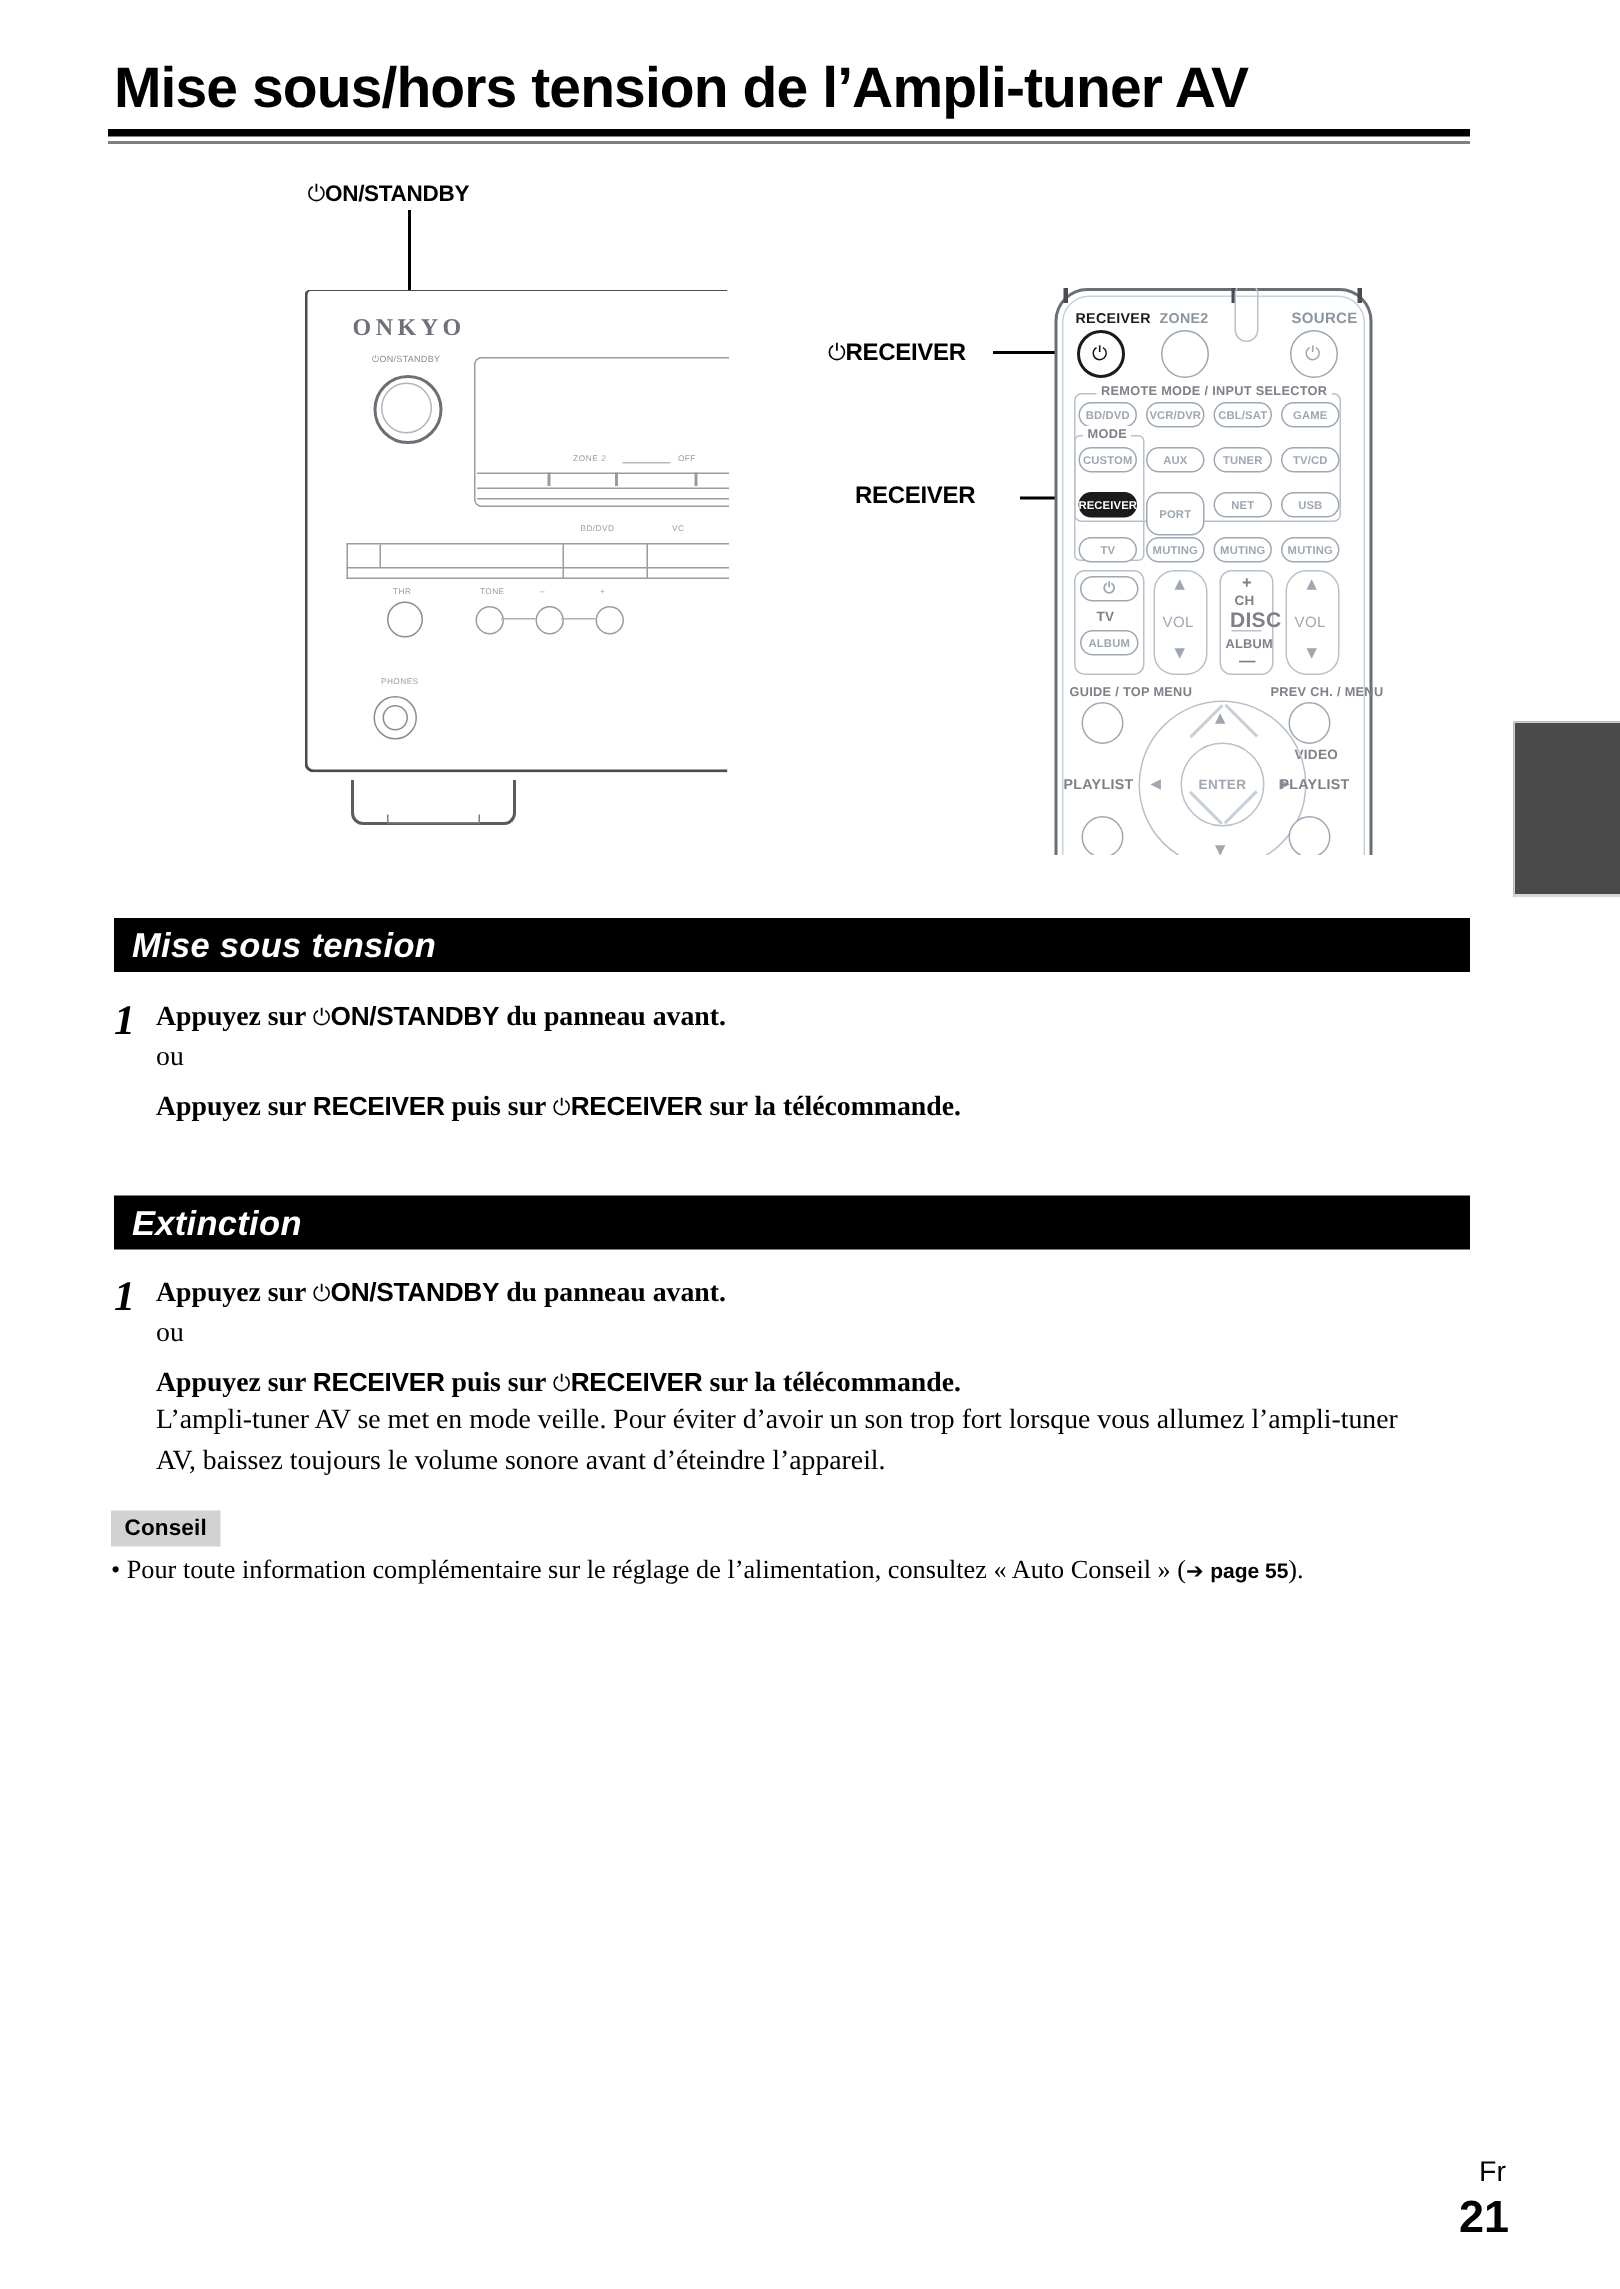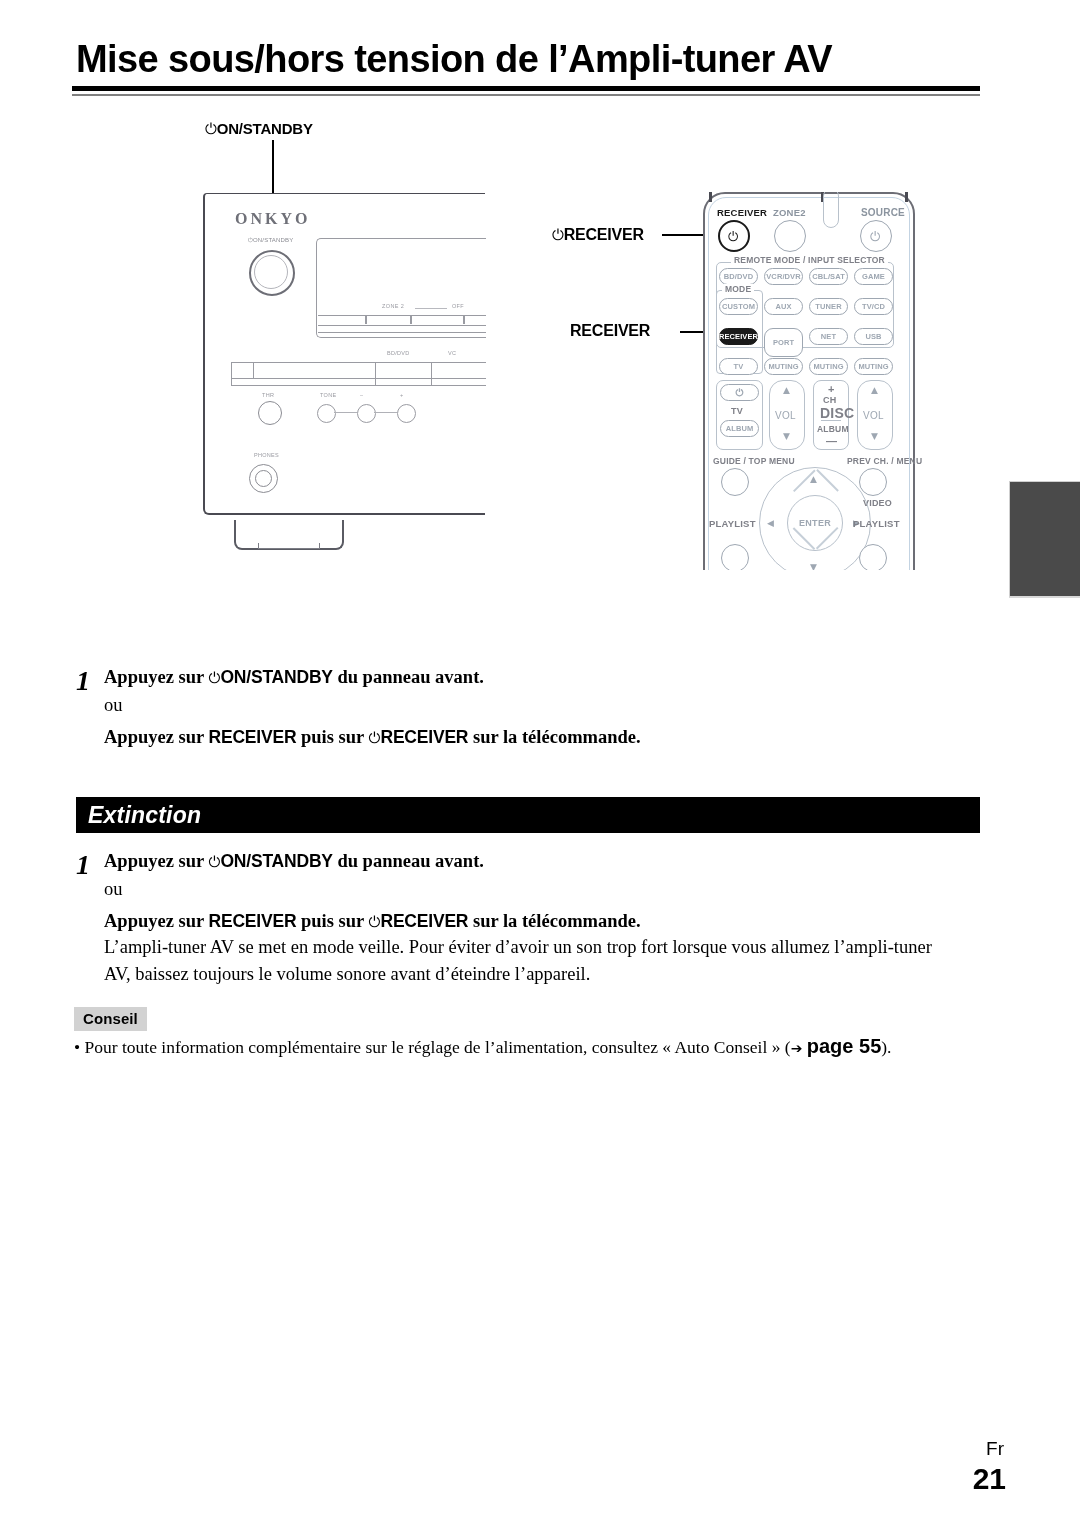--- a/index.html
+++ b/index.html
@@ -438,21 +438,21 @@
     color: #000;
     white-space: nowrap;
   }
   .arrow-page {
     font-family: "DejaVu Sans", sans-serif;
     font-size: 14px;
   }
   .page-bold {
     font-family: "Liberation Sans", sans-serif;
     font-weight: bold;
-    font-size: 20px;
+    font-size: 14px;
   }
 
   
   .side-tab {
     position: absolute;
     left: 1009px;
     top: 481px;
     width: 75px;
     height: 117px;
     background: #4a4a4a;
@@ -635,20 +635,21 @@
     <div class="arrow-gl" style="left:115px; top:371px;">▼</div>
     <div class="arrow-gl" style="left:72px; top:327px;">◀</div>
     <div class="arrow-gl" style="left:158px; top:327px;">▶</div>
     <div class="dpad-inner">ENTER</div>
     <div class="rlabel" style="left:14px; top:326px; font-size:9.5px;">PLAYLIST</div>
     <div class="rlabel" style="left:158px; top:326px; font-size:9.5px;">PLAYLIST</div>
     <div class="rcircle" style="left:26px; top:352px; width:28px; height:28px;"></div>
     <div class="rcircle" style="left:164px; top:352px; width:28px; height:28px;"></div>
   </div>
 
+  <div class="section-bar" style="top:612px;">Mise sous tension</div>
 
   <div class="step-num" style="left:76px; top:667px;">1</div>
 
   <div class="step-line bold" style="left:104px; top:664px;">
     <span>Appuyez sur </span><span class="pwr-inline">⏻</span><span class="sans-b">ON/STANDBY</span><span> du panneau avant.</span>
   </div>
 
   <div class="step-line" style="left:104px; top:692px;">ou</div>
 
   <div class="step-line bold" style="left:104px; top:724px;">

